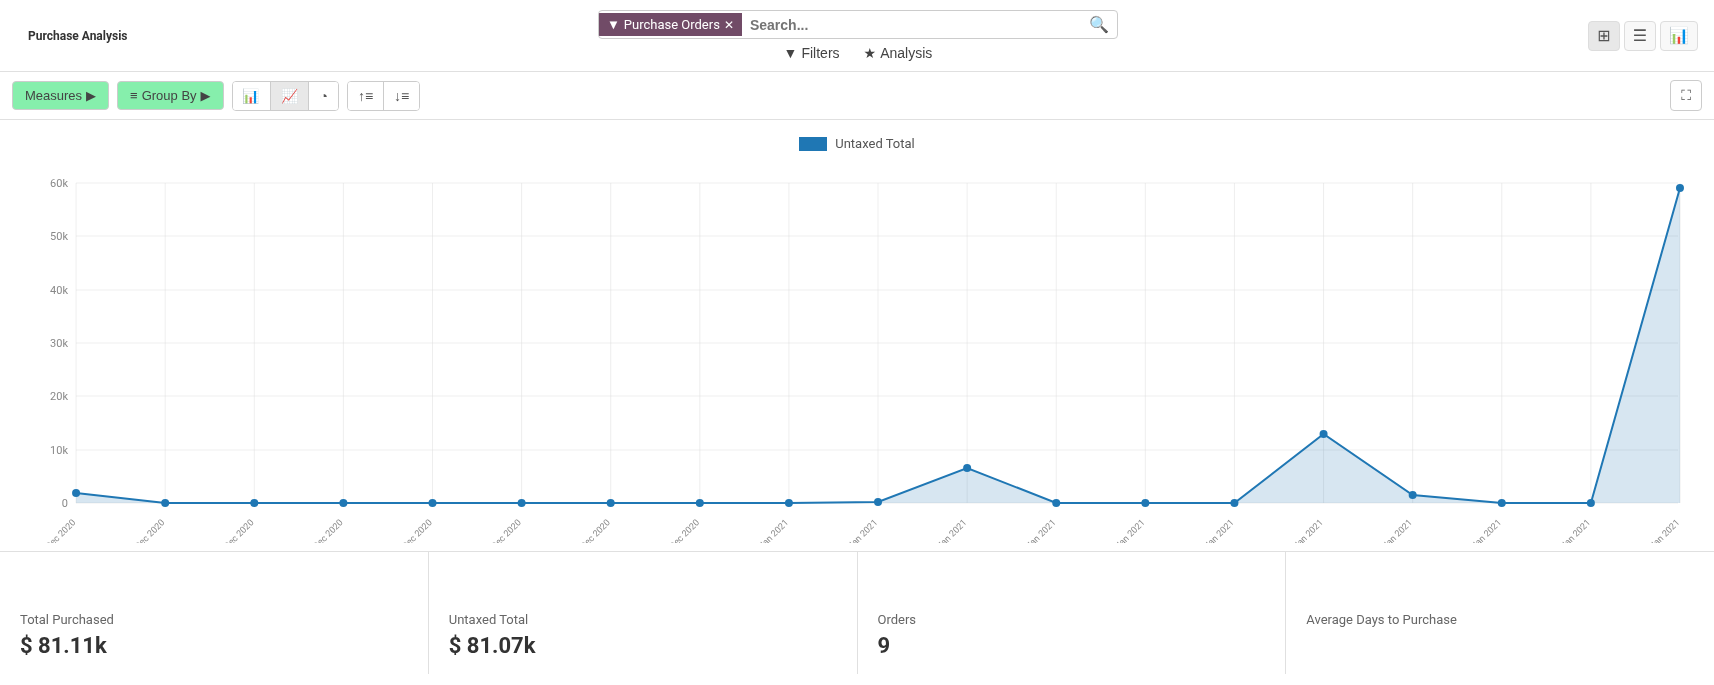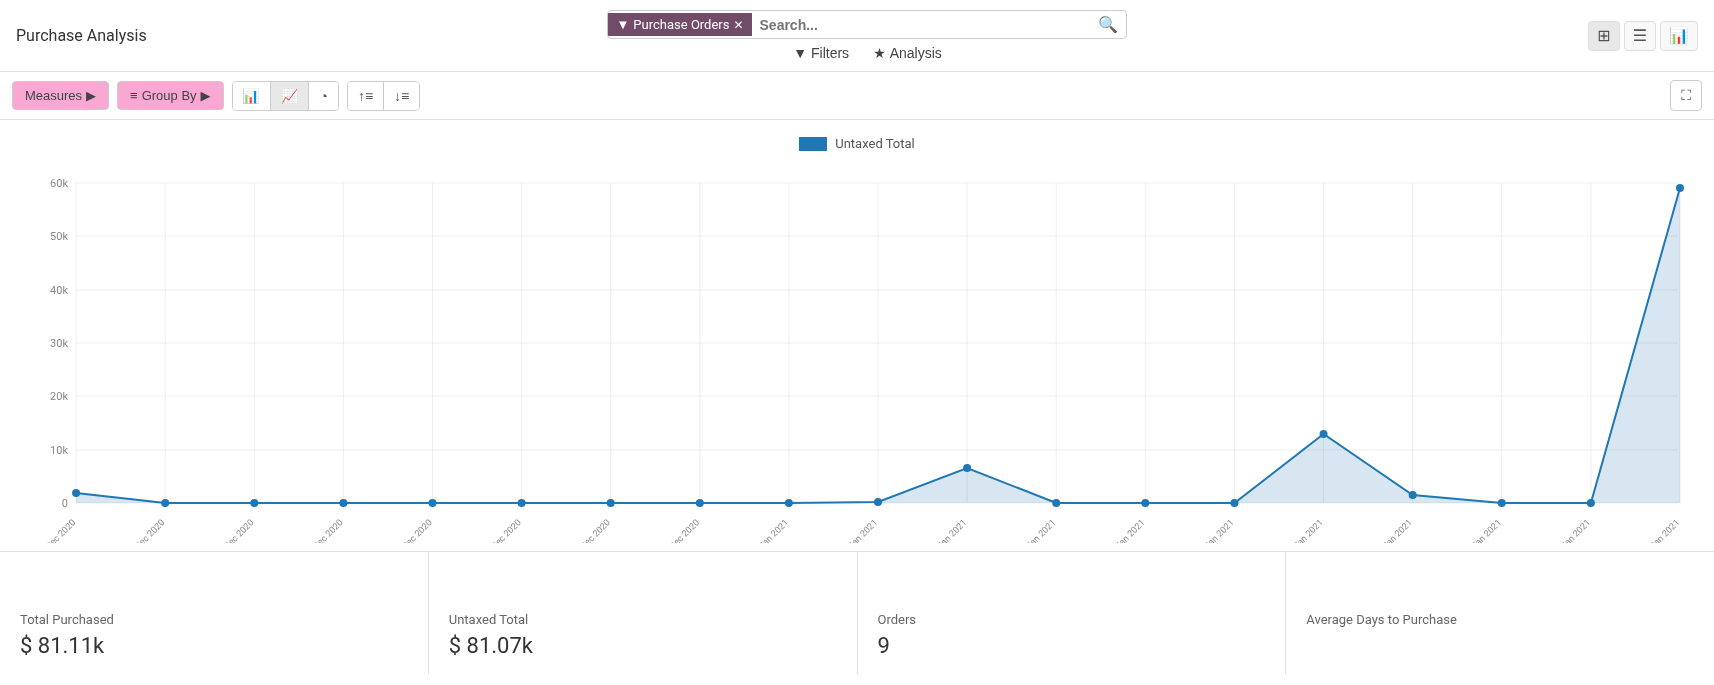--- a/index.html
+++ b/index.html
@@ -1,35 +1,35 @@
 <!DOCTYPE html>
 <html><head>
   <meta charset="utf-8">
   <style>
     * { box-sizing: border-box; margin: 0; padding: 0; }
     body { font-family: -apple-system, BlinkMacSystemFont, 'Segoe UI', Roboto, sans-serif; background: #fff; color: #333; font-size: 14px; }
 
     
     .header { display: flex; align-items: center; justify-content: space-between; padding: 10px 16px; border-bottom: 1px solid #e0e0e0; }
-    .header-title { font-size: 16px; font-weight: 400; color: #333; }
+    .header-title { font-size: 12px; font-weight: 700; color: #333; margin-left: 12px; }
     .header-center { display: flex; flex-direction: column; align-items: center; gap: 6px; }
     .search-bar { display: flex; align-items: center; border: 1px solid #ccc; border-radius: 4px; overflow: hidden; width: 520px; }
     .filter-tag { display: flex; align-items: center; background: #714b67; color: #fff; padding: 4px 8px; font-size: 13px; gap: 4px; white-space: nowrap; }
     .filter-tag .close { cursor: pointer; font-size: 12px; }
     .search-input { border: none; outline: none; padding: 4px 8px; flex: 1; font-size: 14px; color: #888; font-weight: bold; }
     .search-icon-btn { padding: 4px 8px; color: #666; cursor: pointer; background: none; border: none; font-size: 16px; }
     .filter-row { display: flex; align-items: center; gap: 24px; }
     .filter-btn { display: flex; align-items: center; gap: 4px; cursor: pointer; color: #444; font-size: 14px; background: none; border: none; }
     .header-right { display: flex; align-items: center; gap: 4px; }
     .view-btn { padding: 6px 8px; border: 1px solid #ddd; border-radius: 4px; cursor: pointer; background: #f8f8f8; color: #555; font-size: 16px; line-height: 1; }
     .view-btn.active { background: #e8e8e8; }
 
     
     .toolbar { display: flex; align-items: center; padding: 8px 12px; border-bottom: 1px solid #e0e0e0; gap: 8px; }
-    .toolbar-btn { display: flex; align-items: center; gap: 4px; padding: 6px 12px; border: 1px solid #ccc; border-radius: 4px; cursor: pointer; background: #f9a8d4; font-size: 13px; color: #444; }
+    .toolbar-btn { display: flex; align-items: center; gap: 4px; padding: 6px 12px; border: 1px solid #ccc; border-radius: 4px; cursor: pointer; background: #86efac; font-size: 13px; color: #444; }
     .chart-type-group { display: flex; border: 1px solid #ccc; border-radius: 4px; overflow: hidden; }
     .chart-type-btn { padding: 6px 10px; border: none; border-right: 1px solid #ccc; background: #fff; cursor: pointer; color: #555; font-size: 14px; }
     .chart-type-btn:last-child { border-right: none; }
     .chart-type-btn.active { background: #e8e8e8; }
     .sort-group { display: flex; border: 1px solid #ccc; border-radius: 4px; overflow: hidden; }
     .sort-btn { padding: 6px 10px; border: none; border-right: 1px solid #ccc; background: #fff; cursor: pointer; color: #555; font-size: 14px; }
     .sort-btn:last-child { border-right: none; }
     .toolbar-right { margin-left: auto; }
     .expand-btn { padding: 6px 10px; border: 1px solid #ccc; border-radius: 4px; background: #fff; cursor: pointer; color: #555; font-size: 14px; }
 
@@ -38,21 +38,21 @@
     .chart-legend { display: flex; align-items: center; justify-content: center; gap: 8px; margin-bottom: 12px; font-size: 13px; color: #555; }
     .legend-color { width: 28px; height: 14px; background: #1f77b4; display: inline-block; }
     .chart-container { position: relative; width: 100%; height: 380px; }
     .chart-svg { width: 100%; height: 100%; }
 
     
     .stats-footer { display: flex; border-top: 1px solid #e0e0e0; margin-top: 8px; }
     .stat-item { flex: 1; padding: 16px 20px; border-right: 1px solid #e0e0e0; }
     .stat-item:last-child { border-right: none; }
     .stat-label { font-size: 13px; color: #666; margin-bottom: 6px; margin-top: 44px; }
-    .stat-value { font-size: 22px; font-weight: 400; color: #333; }
+    .stat-value { font-size: 22px; font-weight: 700; color: #333; }
   </style>
 </head>
 <body>
 
 <div>
 
   <div class="header">
     <div class="header-title">Purchase Analysis</div>
 
     <div class="header-center">

